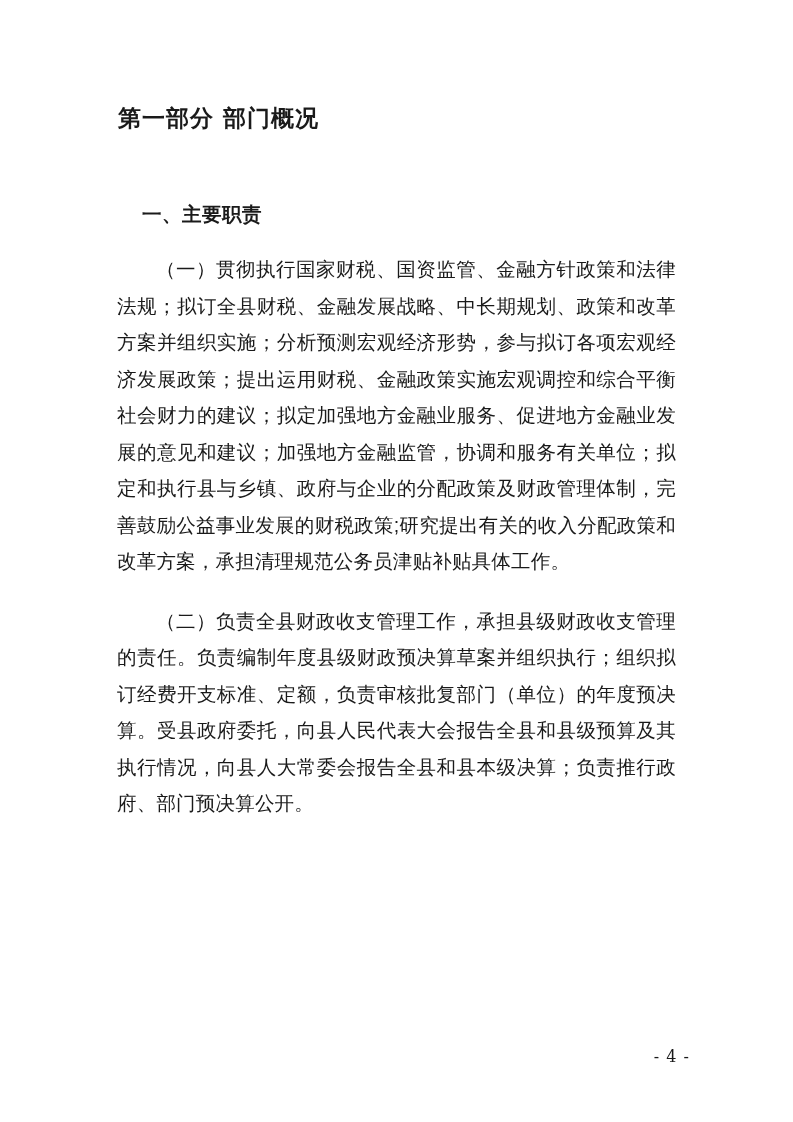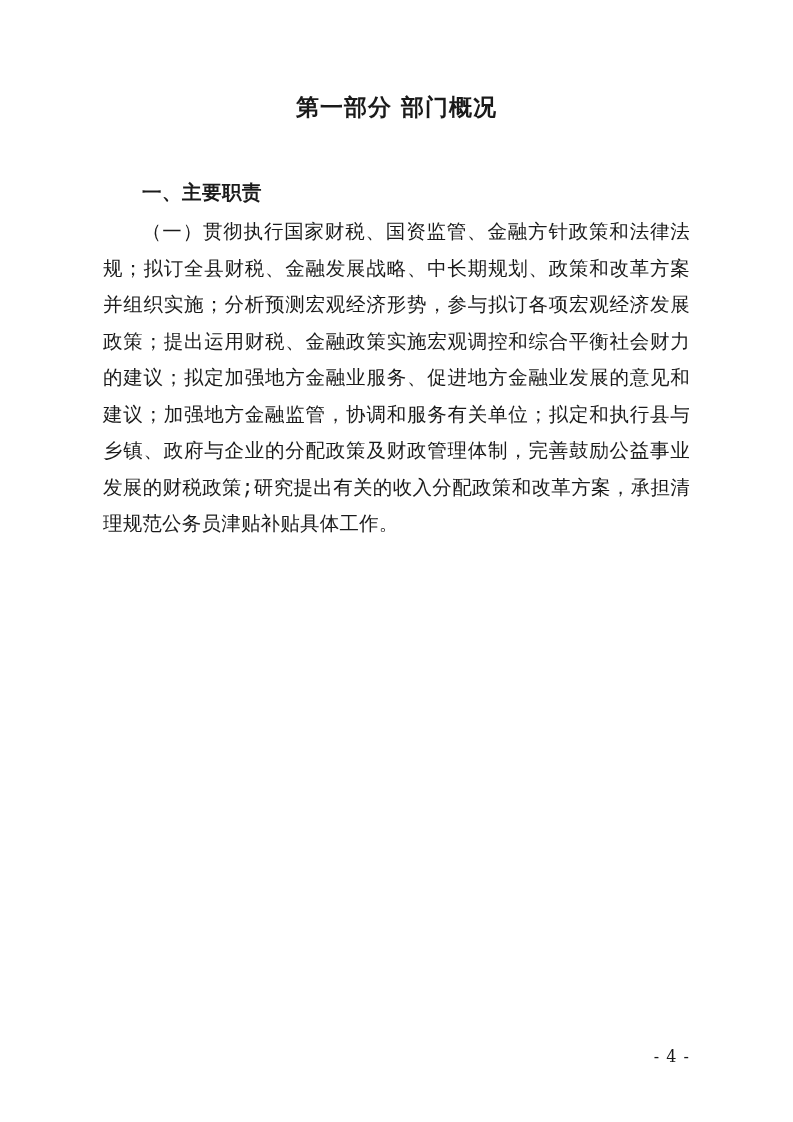--- a/index.html
+++ b/index.html
@@ -18,47 +18,47 @@
   .page {
     position: absolute;
     top: 0;
     left: 0;
     width: 793px;
     height: 1122px;
     box-sizing: border-box;
     padding: 0 103px;
   }
   .doc-title {
-    margin: 4px;
+    margin: 15px;
     padding-top: 88px;
-    text-align: center;
+    text-align: left;
     font-size: 23px;
     font-weight: bold;
     letter-spacing: 1px;
     font-family: "DejaVu Sans", "Liberation Sans", sans-serif;
   }
   .section-heading {
     margin: 0;
     padding-top: 52px;
     font-size: 19.5px;
     font-weight: bold;
     text-indent: 2em;
     letter-spacing: 0.5px;
     font-family: Liberation Sans, sans-serif;
   }
   .body-para {
-    margin: 0;
+    margin: 14px;
     padding-top: 9px;
     font-size: 19.5px;
     line-height: 36.5px;
     text-indent: 2em;
     text-align: justify;
     text-justify: inter-ideograph;
     letter-spacing: 0.2px;
-    font-family: Liberation Mono, monospace;
+    font-family: Liberation Sans, sans-serif;
   }
   .page-number {
     position: absolute;
     right: 103px;
     bottom: 56px;
     font-size: 16px;
     font-family: "DejaVu Serif", "Liberation Serif", serif;
     color: #1a1a1a;
     letter-spacing: 1px;
   }
@@ -67,17 +67,18 @@
 <body>
 
 <div class="page">
 
   <h1 class="doc-title">第一部分  部门概况</h1>
 
   <h2 class="section-heading">一、主要职责</h2>
 
   <p class="body-para">（一）贯彻执行国家财税、国资监管、金融方针政策和法律法规；拟订全县财税、金融发展战略、中长期规划、政策和改革方案并组织实施；分析预测宏观经济形势，参与拟订各项宏观经济发展政策；提出运用财税、金融政策实施宏观调控和综合平衡社会财力的建议；拟定加强地方金融业服务、促进地方金融业发展的意见和建议；加强地方金融监管，协调和服务有关单位；拟定和执行县与乡镇、政府与企业的分配政策及财政管理体制，完善鼓励公益事业发展的财税政策;研究提出有关的收入分配政策和改革方案，承担清理规范公务员津贴补贴具体工作。</p>
 
+  <p class="body-para">（二）负责全县财政收支管理工作，承担县级财政收支管理的责任。负责编制年度县级财政预决算草案并组织执行；组织拟订经费开支标准、定额，负责审核批复部门（单位）的年度预决算。受县政府委托，向县人民代表大会报告全县和县级预算及其执行情况，向县人大常委会报告全县和县本级决算；负责推行政府、部门预决算公开。</p>
 
 
   <div class="page-number">- 4 -</div>
 
 </div>
 
 </body></html>

